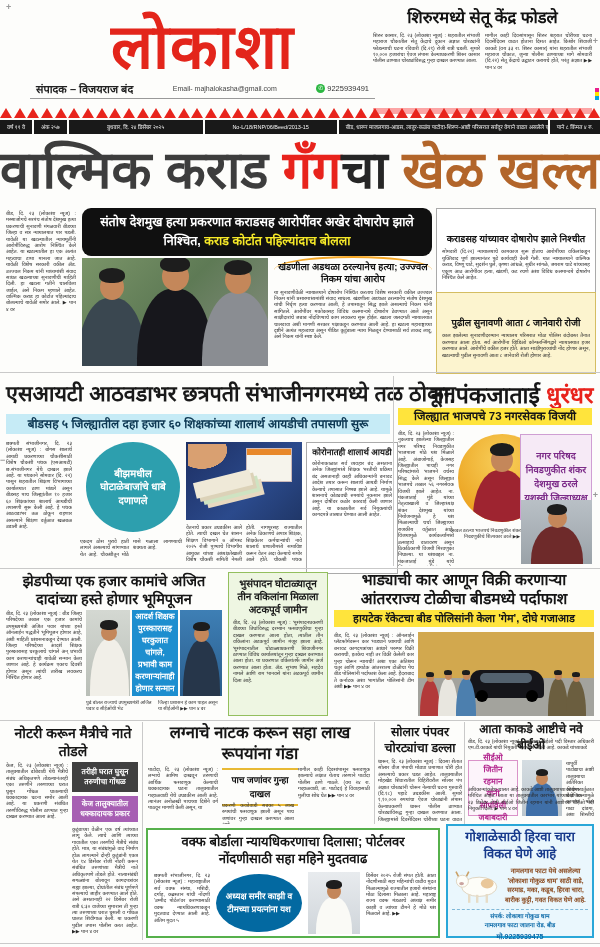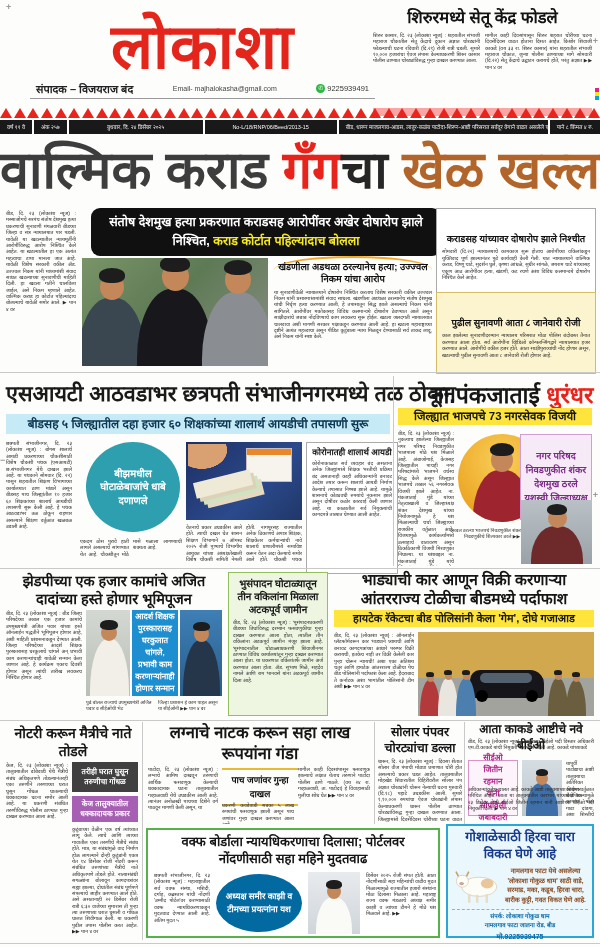--- a/index.html
+++ b/index.html
@@ -87,21 +87,21 @@
     <div class="mastrow" style="margin-top:2px;padding:0 6px;border-bottom:1px solid #999;padding-bottom:2px;">
       <span class="editor">संपादक – विजयराज बंद</span>
       <span class="email">Email- majhalokasha@gmail.com</span>
       <span class="phone">
         <span class="wa">✆</span>
         <span>9225939491</span>
       </span>
     </div>
   </div>
 
-  <div class="abs" style="left:373px;top:8px;width:219px;height:100px;border-bottom:8px solid #fca5a5;">
+  <div class="abs" style="left:373px;top:8px;width:219px;height:100px;border-bottom:6px solid #fca5a5;">
     <div style="font-size:16.5px;font-weight:900;text-align:center;line-height:1.2;color:#131313;">शिरुरमध्ये सेतू केंद्र फोडले</div>
     <div style="display:flex;gap:5px;margin-top:4px;">
       <div class="tiny" style="width:50%;height:66px;">शिरुर कासार, दि. २३ (लोकाशा न्यूज) : शहरातील संभाजी महाराज चौकातील सेतू केंद्राचे दुकान अज्ञात चोरट्यांनी फोडल्याची घटना रविवारी (दि.२१) रोजी रात्री घडली. सुमारे १०,००० हजारांचा ऐवज लंपास केल्याप्रकरणी शिरुर कासार पोलीस ठाण्यात चोरट्यांविरुद्ध गुन्हा दाखल करण्यात आला.</div>
       <div class="tiny" style="width:50%;height:66px;">मागील काही दिवसांपासून शिरुर शहरात चोरीच्या घटना दिवसेंदिवस वाढत होताना दिसत आहेत. किशोर शिवाजी काकडे (वय ३३ रा. शिरुर कासार) यांना शहरातील संभाजी महाराज चौकात, जुन्या पोलीस ठाण्याच्या मागे सोमवारी (दि.२२) सेतू केंद्राचे उद्घाटन करायचे होते, परंतु अज्ञात  ▶▶ पान ४ वर</div>
     </div>
   </div>
 
   <div id="zigzag" class="abs" style="left:0;top:108px;width:600px;height:10px;">
       <span class="tri"></span>
       <span class="tri"></span>
@@ -157,21 +157,21 @@
     <div class="seg grow">बीड, धारूर माजलगाव-आडस, लातूर-कळंब पाटोदा-शिरूर-आष्टी परिसरात सर्वदूर वेगाने वाढत असलेले एकमेव दैनिक</div>
     <div class="seg">पाने ८   किंमत ४ रु.</div>
   </div>
 
   <div class="abs bighead" style="left:0;top:138px;width:600px;height:66px;">
     <span class="c-dark">वाल्मिक कराड </span><span class="c-red">गँग</span><span class="c-blk">चा </span><span class="c-brown">खेळ खल्लास</span>
   </div>
 
   <div class="abs tiny" style="left:6px;top:210px;width:70px;height:158px;">बीड, दि. २३ (लोकाशा न्यूज) : मस्साजोगचे सरपंच संतोष देशमुख हत्या प्रकरणाची सुनावणी मंगळवारी बीडच्या जिल्हा व सत्र न्यायालयात पार पडली. यावेळी या खटल्यातील न्यायमूर्तींनी आरोपींविरुद्ध आरोप निश्चित केले आहेत. या खटल्यातील हा एक अत्यंत महत्वाचा टप्पा मानला जात आहे. यावेळी विशेष सरकारी वकील ॲड. उज्ज्वल निकम यांनी माध्यमांशी संवाद साधत खटल्याच्या सुनावणीची माहिती दिली. हा खटला गतीने चालविला जाईल, असे निकम म्हणाले आहेत. वाल्मिक कराड हा कोर्टात पहिल्यांदाच बोलल्याचे यावेळी समोर आले.  ▶ पान ४ वर</div>
 
-  <div class="abs blackbox" style="left:91px;top:208px;width:334px;height:38px;">
+  <div class="abs blackbox" style="left:82px;top:208px;width:334px;height:38px;">
     <span>संतोष देशमुख हत्या प्रकरणात कराडसह आरोपींवर अखेर दोषारोप झाले निश्चित, </span><span class="yel">कराड कोर्टात पहिल्यांदाच बोलला</span>
   </div>
 
   <div class="ph" style="left:82px;top:258px;width:186px;height:108px;background:linear-gradient(135deg,#7a9468,#5e7a55 45%,#8b8f85);">
     <div class="person" style="left:4px;width:52px;height:92px;">
       <div class="head" style="width:24px;height:26px;"></div>
         <div class="torso" style="background:#3a4750;"></div>
     </div>
     <div class="person" style="left:64px;width:58px;height:104px;">
       <div class="head" style="width:27px;height:29px;"></div>

